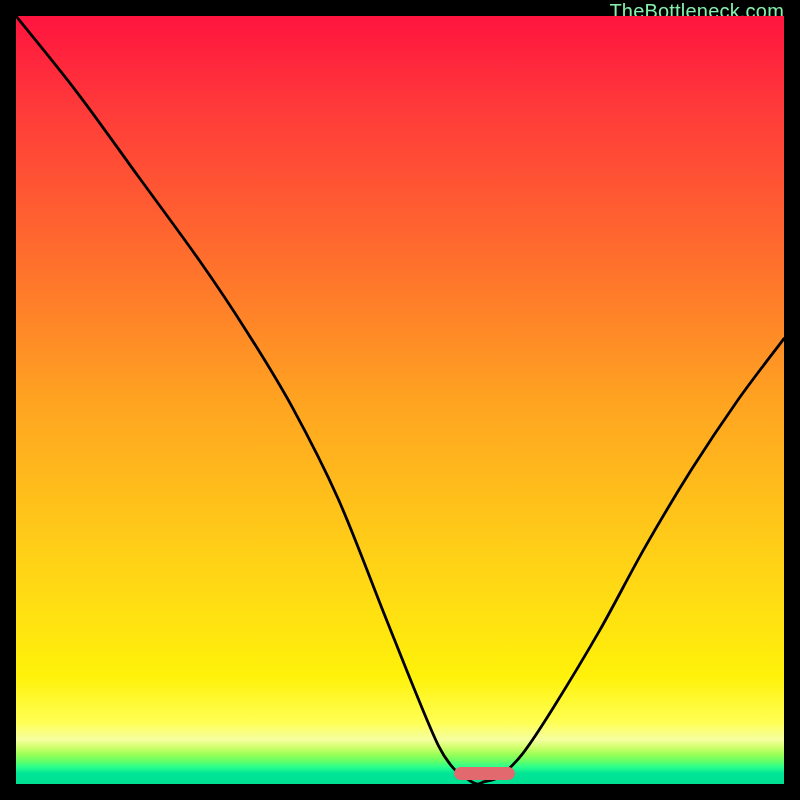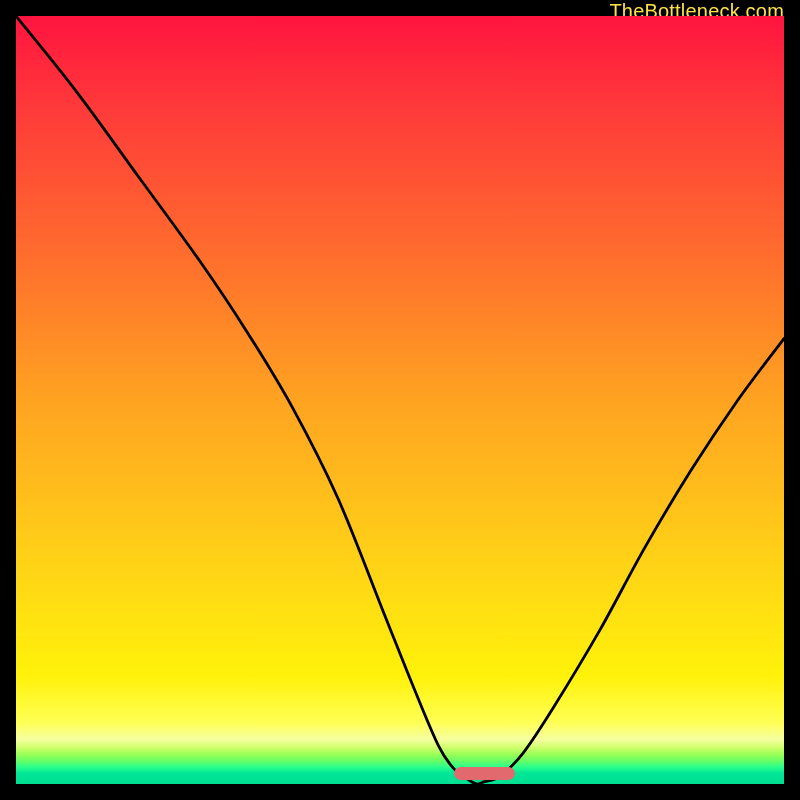--- a/index.html
+++ b/index.html
@@ -61,21 +61,21 @@
   }
   .marker {
     position: absolute;
     height: 13px;
     border-radius: 8px;
   }
   .watermark {
     position: absolute;
     top: 0px;
     right: 16px;
-    color: #fde047;
+    color: #86efac;
     font-family: Arial, Helvetica, sans-serif;
     font-size: 20px;
     letter-spacing: 0.2px;
     user-select: none;
   }
 </style>
 </head>
 <body>
 
 <div class="frame">

